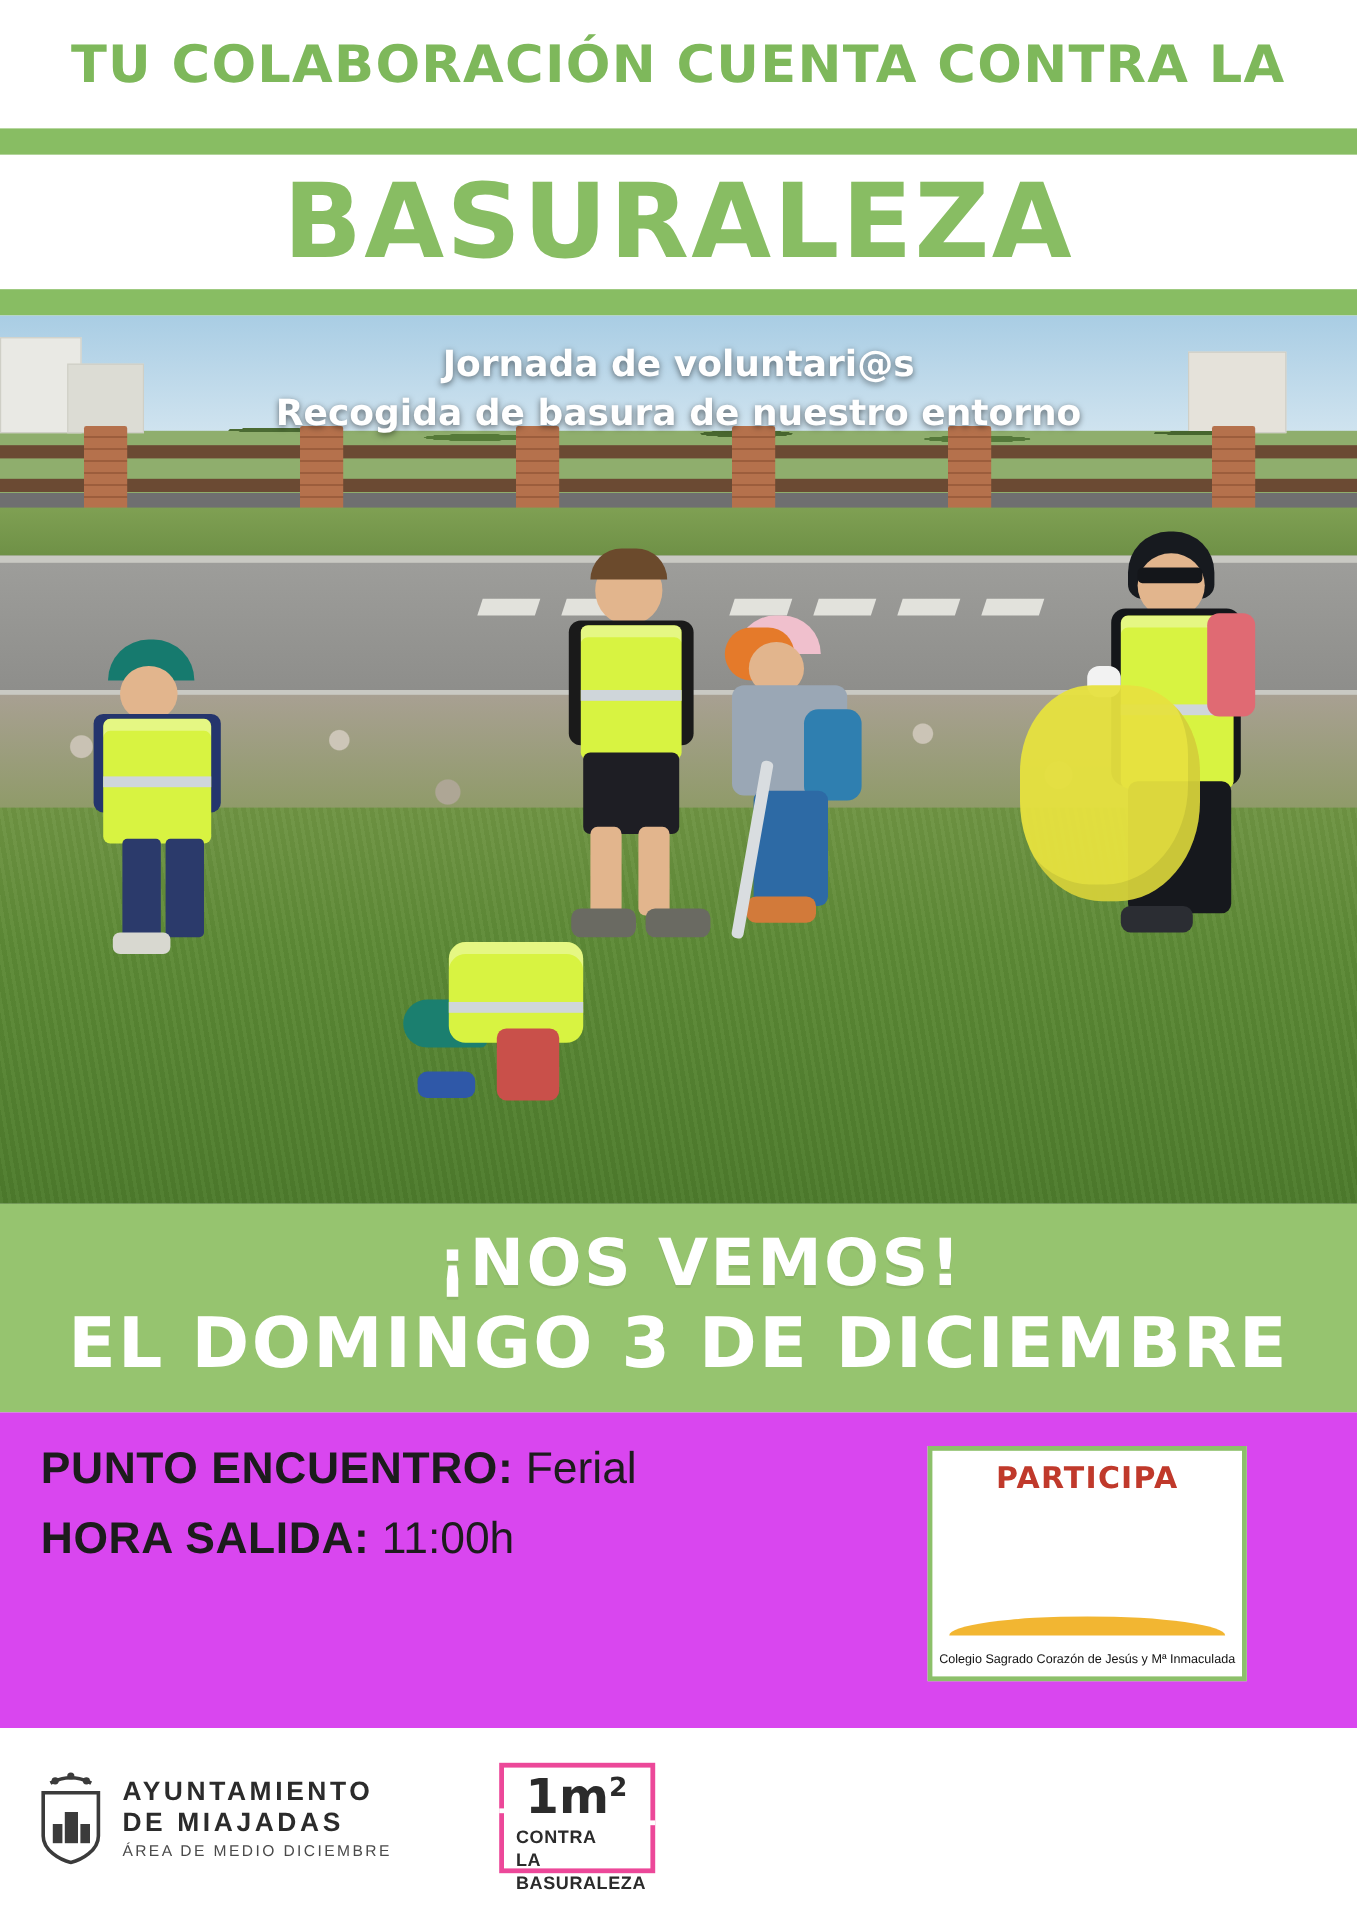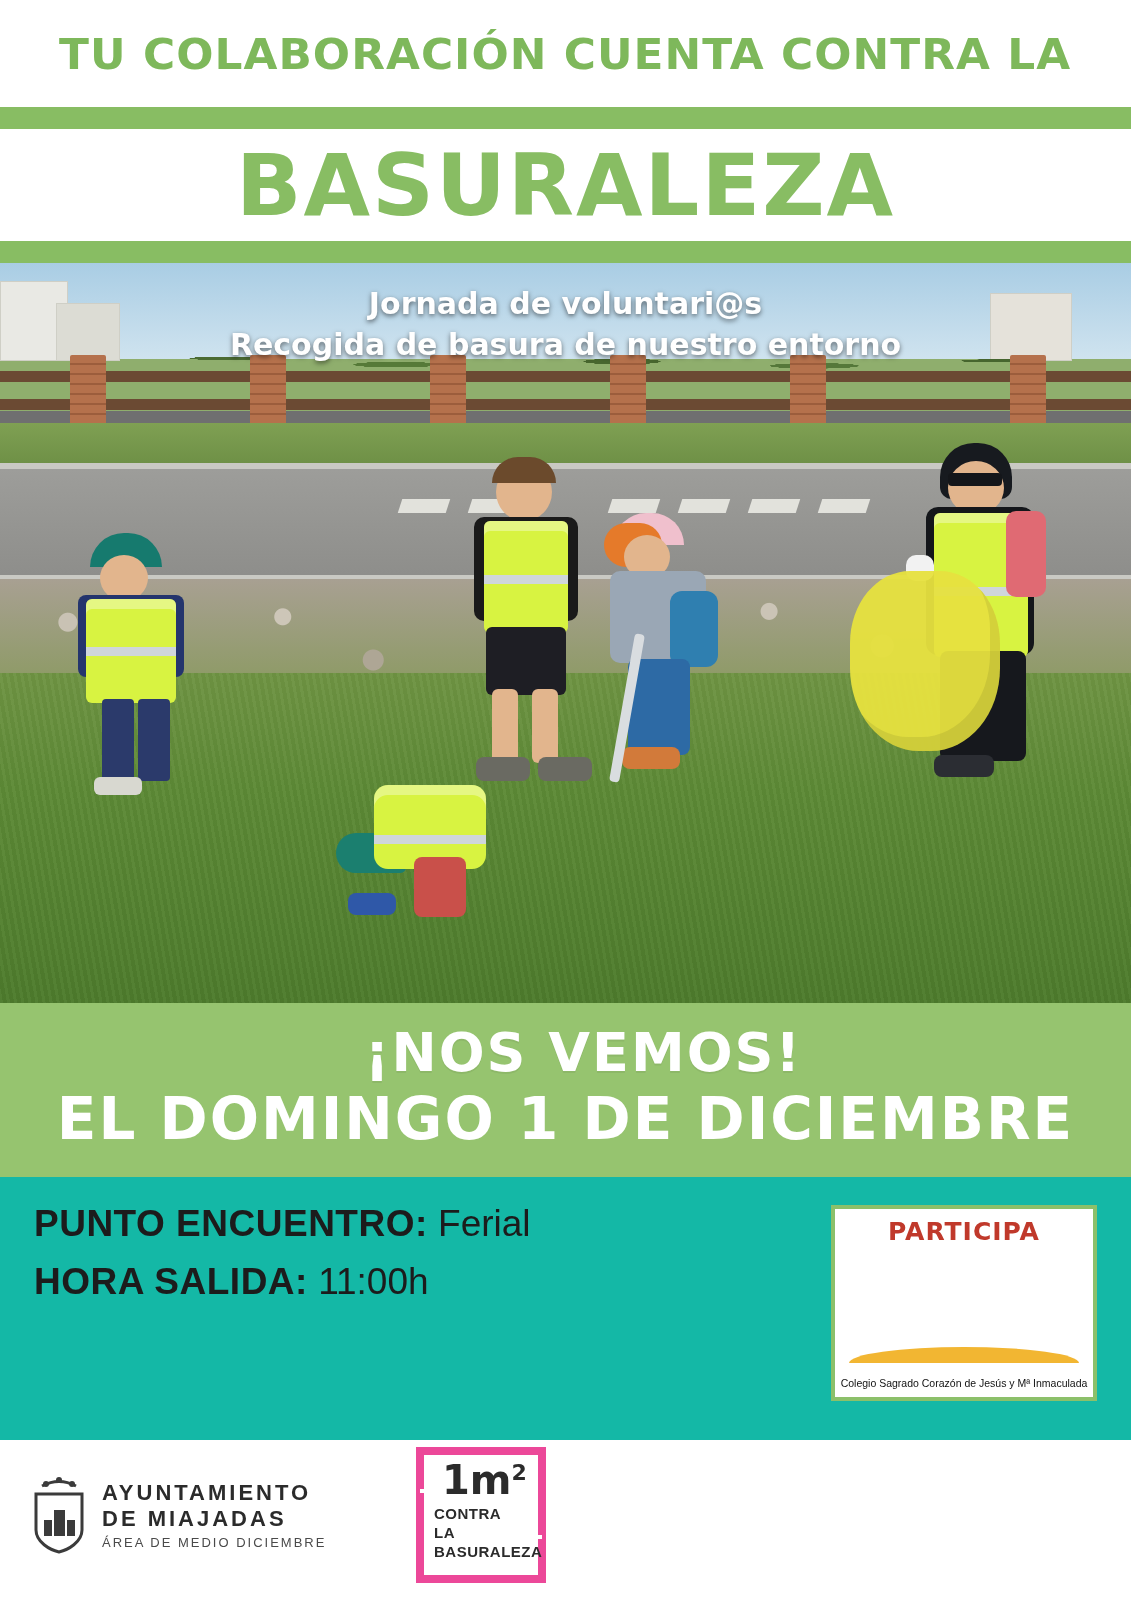--- a/index.html
+++ b/index.html
@@ -204,39 +204,40 @@
     letter-spacing: 2px;
     line-height: 1.1;
     margin-top: 6px;
   }
 
   
   .details {
     flex: 1;
     display: flex;
     padding: 26px 34px 0 34px;
-    background: #14b8a6;
+    background: #d946ef;
     position: relative;
   }
   .details-left { flex: 1; }
   .detail-row {
     font-size: 37px;
     color: #1c1c1c;
     margin-bottom: 16px;
     font-family: "Liberation Sans", sans-serif;
   }
   .detail-label { font-weight: bold; letter-spacing: .5px; }
   .detail-value { font-weight: normal; }
 
   .ampa-card {
     width: 266px;
     height: 196px;
     border: 4px solid #8cc06a;
     background: #ffffff;
     position: relative;
+    margin-right: 58px;
     margin-top: 2px;
     box-sizing: border-box;
   }
   .participa {
     color: #c0392b;
     font-family: "DejaVu Sans", sans-serif;
     font-weight: bold;
     font-size: 25px;
     text-align: center;
     margin-top: 8px;
@@ -282,21 +283,21 @@
   .crest { width: 58px; height: 78px; position: relative; }
   .town-text { line-height: 1.18; }
   .town-l1, .town-l2 {
     font-size: 22px; letter-spacing: 3px; color: #2b2b2b; font-weight: bold;
     font-family: "Liberation Sans", sans-serif;
   }
   .town-l3 { font-size: 13px; letter-spacing: 2px; color: #4a4a4a; margin-top: 3px; }
 
   .m2logo { display: flex; align-items: flex-start; gap: 10px; width: 270px; }
   .m2box {
-    width: 130px; height: 136px; border: 8px solid #ec4899; position: relative;
+    width: 130px; height: 92px; border: 4px solid #ec4899; position: relative;
     box-sizing: border-box;
   }
   .m2box:before {
     content: ""; position: absolute; left: -4px; top: 34px; width: 36px; height: 4px; background:#fff;
   }
   .m2box:after {
     content: ""; position: absolute; right: -4px; bottom: 36px; width: 40px; height: 4px; background:#fff;
   }
   .m2-top {
     position: absolute; left: 18px; top: 2px;
@@ -428,21 +429,21 @@
     </div>
 
     <div class="photo-caption">
       <div>Jornada de voluntari@s</div>
       <div>Recogida de basura de nuestro entorno</div>
     </div>
   </div>
 
   <div class="cta">
     <div class="cta-line1">¡NOS VEMOS!</div>
-    <div class="cta-line2">EL DOMINGO 1 DE DICIEMBRE</div>
+    <div class="cta-line2">EL DOMINGO 3 DE DICIEMBRE</div>
   </div>
 
   <div class="details">
     <div class="details-left">
       <div class="detail-row">
         <span class="detail-label">PUNTO ENCUENTRO:</span>
         <span class="detail-value">Ferial</span>
       </div>
       <div class="detail-row">
         <span class="detail-label">HORA SALIDA:</span>

